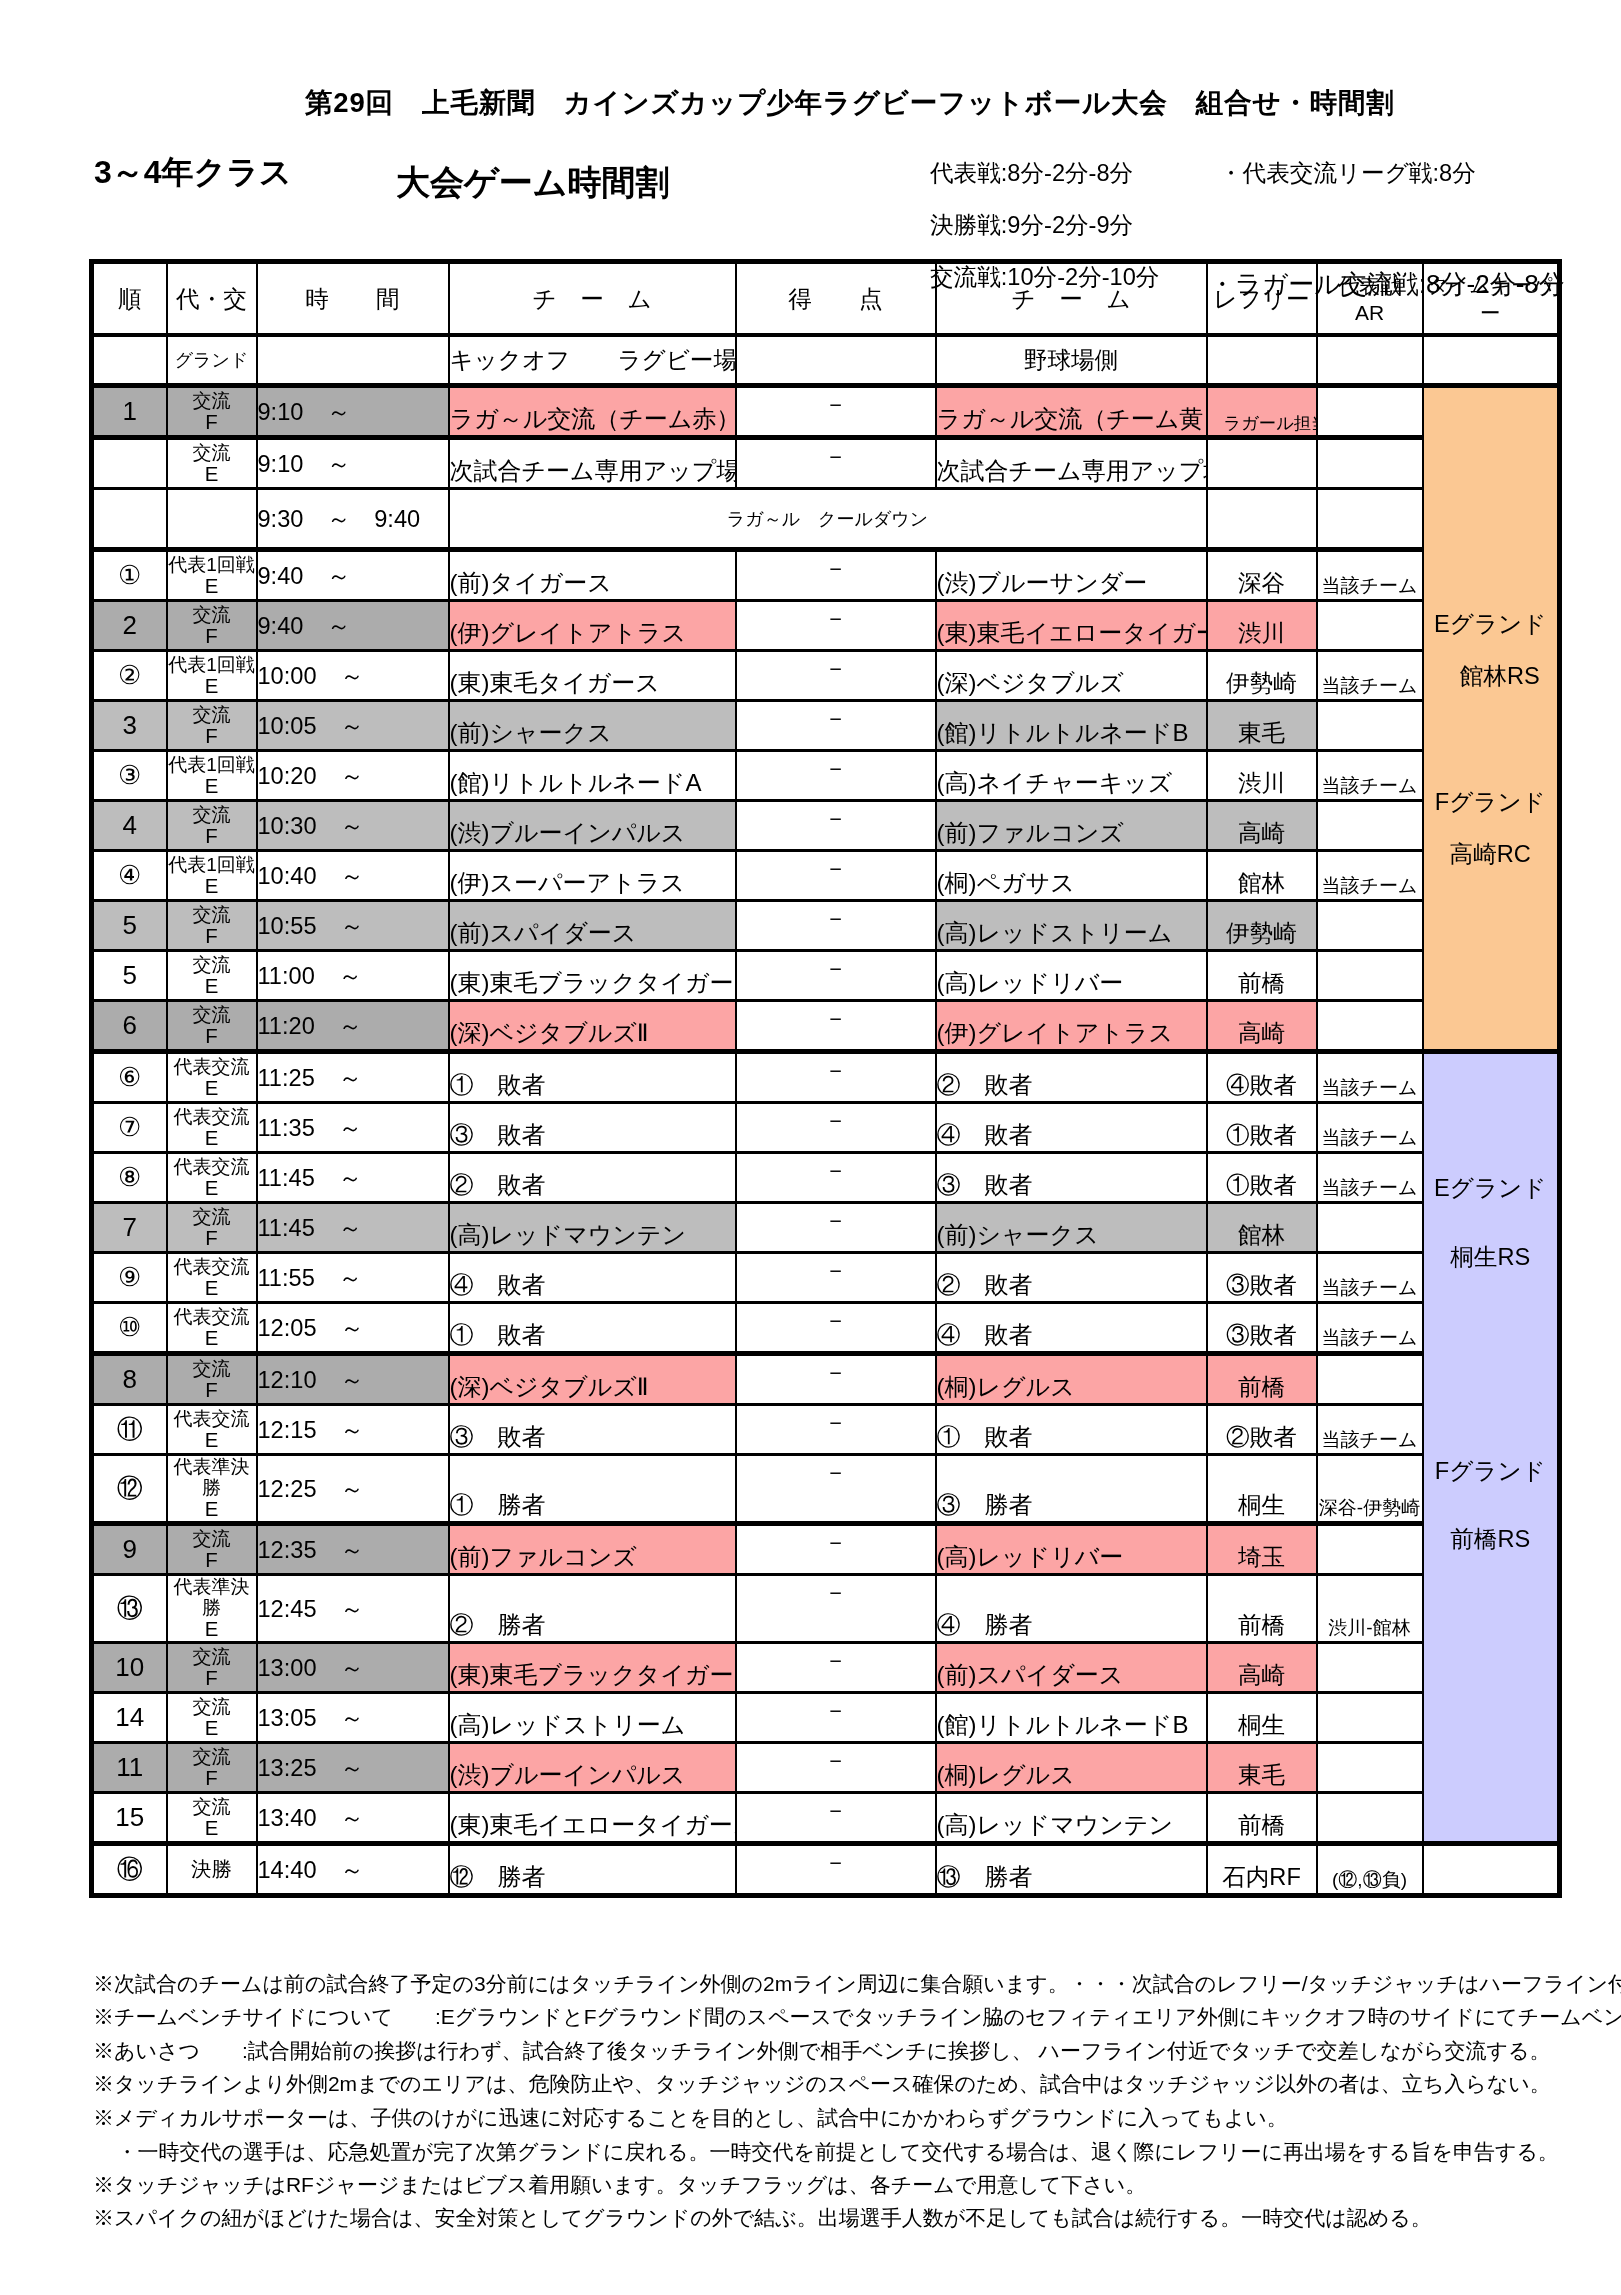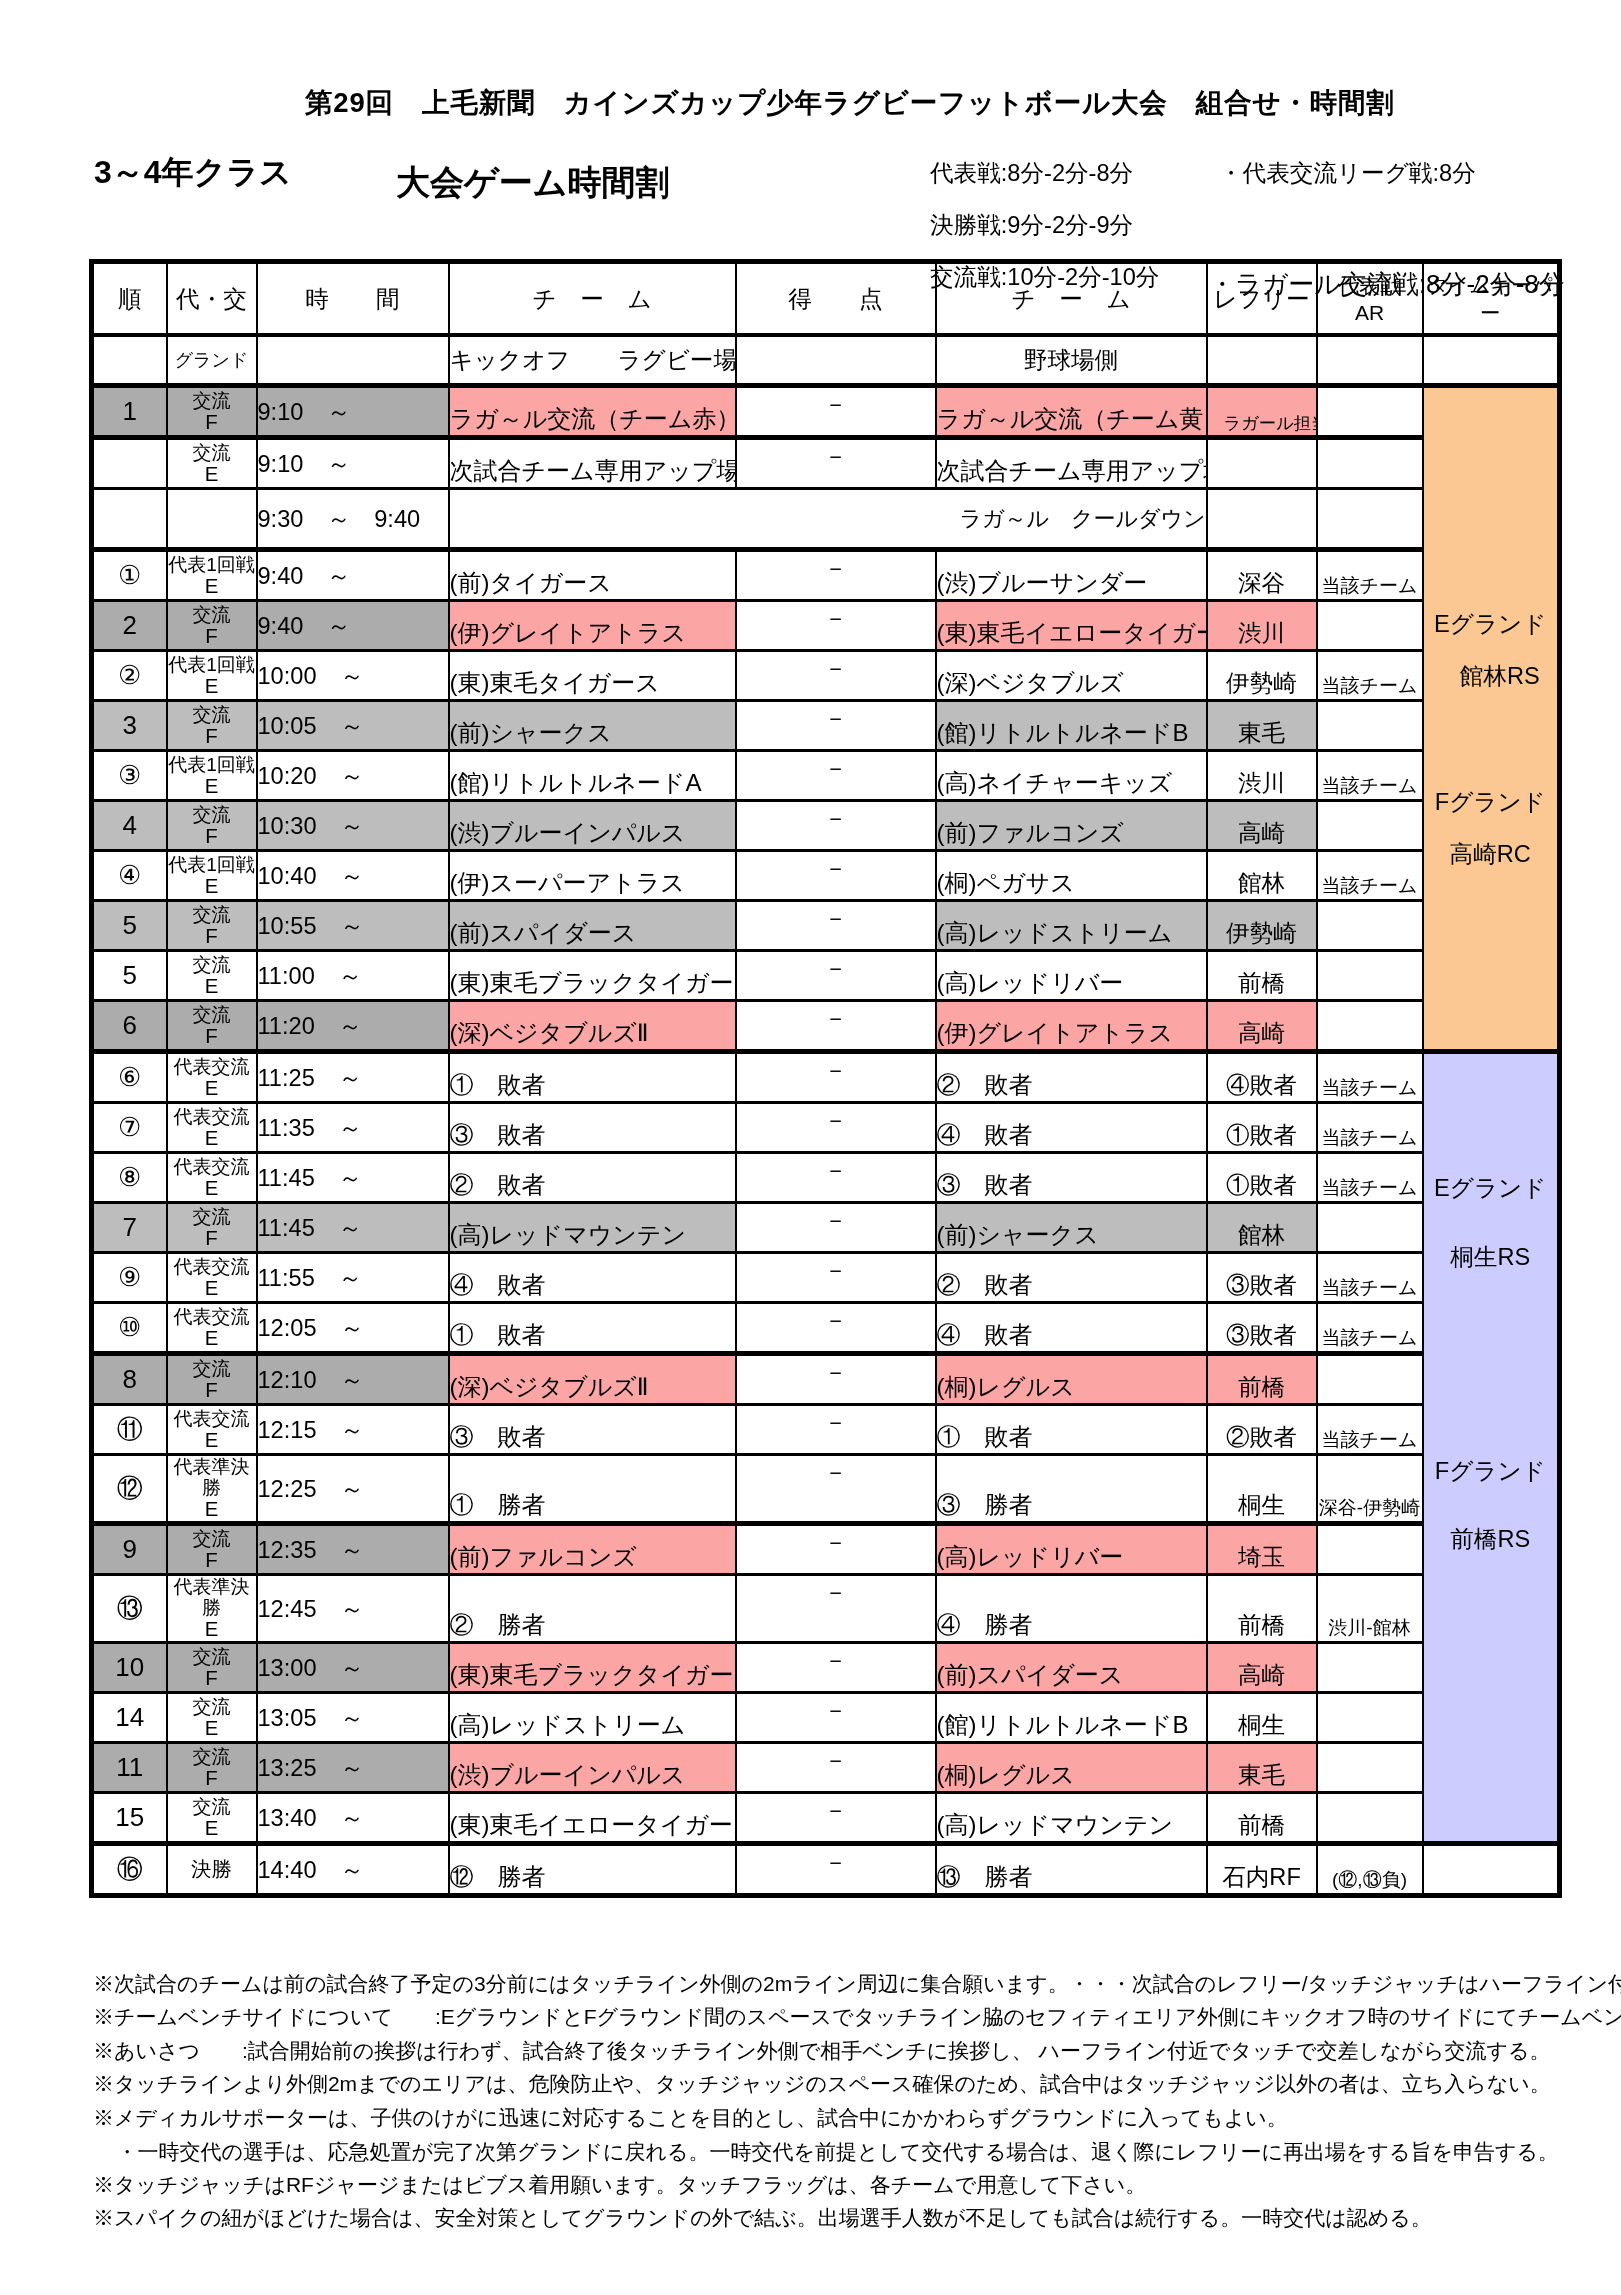--- a/index.html
+++ b/index.html
@@ -33,21 +33,21 @@
   td.c-cat{text-align:center;vertical-align:middle;}
   .cat-top{font-size:19px;line-height:21px;}
   .cat-bot{font-size:20.4px;line-height:23px;}
   td.c-time{font-size:23.6px;text-align:left;vertical-align:middle;padding-left:11px;white-space:nowrap;}
   td.c-team{font-size:24px;font-weight:bold;text-align:left;vertical-align:bottom;padding:0 3.1px 4.7px 6.3px;white-space:nowrap;}
   td.c-score{font-size:23.6px;text-align:center;vertical-align:top;padding-top:6.3px;background:#fff;}
   td.c-ref{font-size:23.6px;text-align:center;vertical-align:bottom;padding-bottom:6.3px;white-space:nowrap;}
   td.c-ref.small{font-size:17.3px;padding-left:16px;}
   td.c-ar{font-size:19px;text-align:center;vertical-align:bottom;padding-bottom:7.9px;background:#fff;white-space:nowrap;}
   td.c-tkp{background:#fff;}
-  td.merged{font-size:22px;font-weight:bold;text-align:right;vertical-align:middle;}
+  td.merged{font-size:18px;font-weight:bold;text-align:center;vertical-align:middle;}
   td.g-label{font-size:18px;text-align:center;vertical-align:middle;}
   td.g-kick{font-size:23.6px;font-weight:bold;text-align:left;padding-left:7.9px;vertical-align:middle;white-space:nowrap;}
   td.g-base{font-size:23.6px;font-weight:bold;text-align:center;vertical-align:middle;}
 
   tr.dark td.c-no, tr.dark td.c-cat, tr.dark td.c-time{background:#ACACAC;}
   tr.dark td.c-team, tr.dark td.c-ref{background:#fca5a5;}
   tr.light td.c-no, tr.light td.c-cat, tr.light td.c-time,
   tr.light td.c-team, tr.light td.c-ref{background:#BDBDBD;}
 
   td.side{vertical-align:top;text-align:center;font-weight:bold;font-size:23.6px;}

